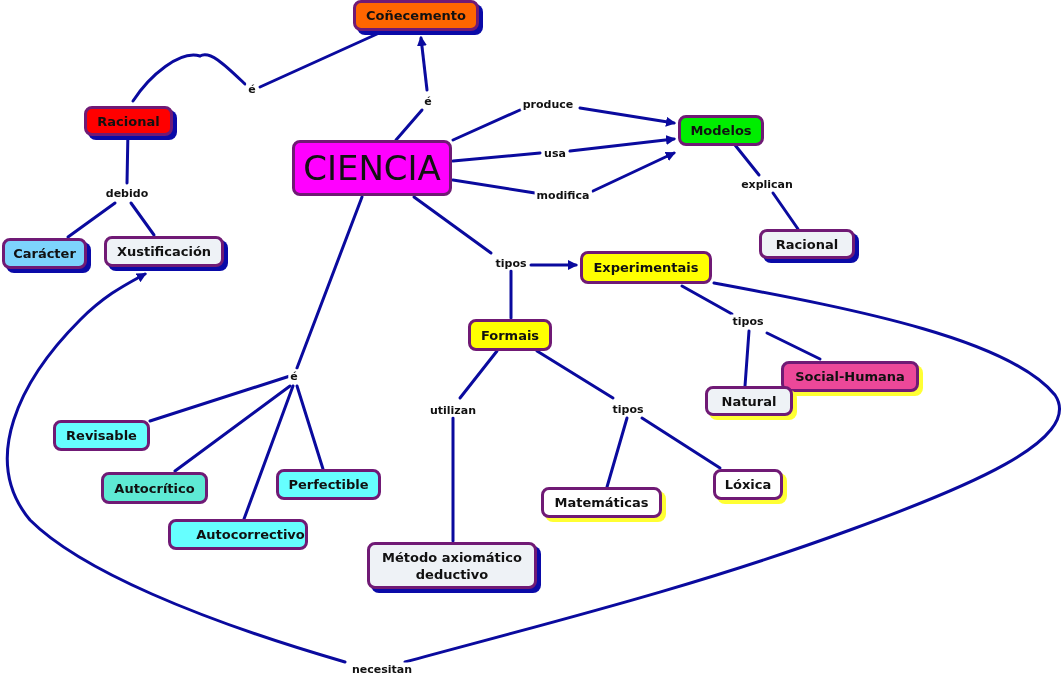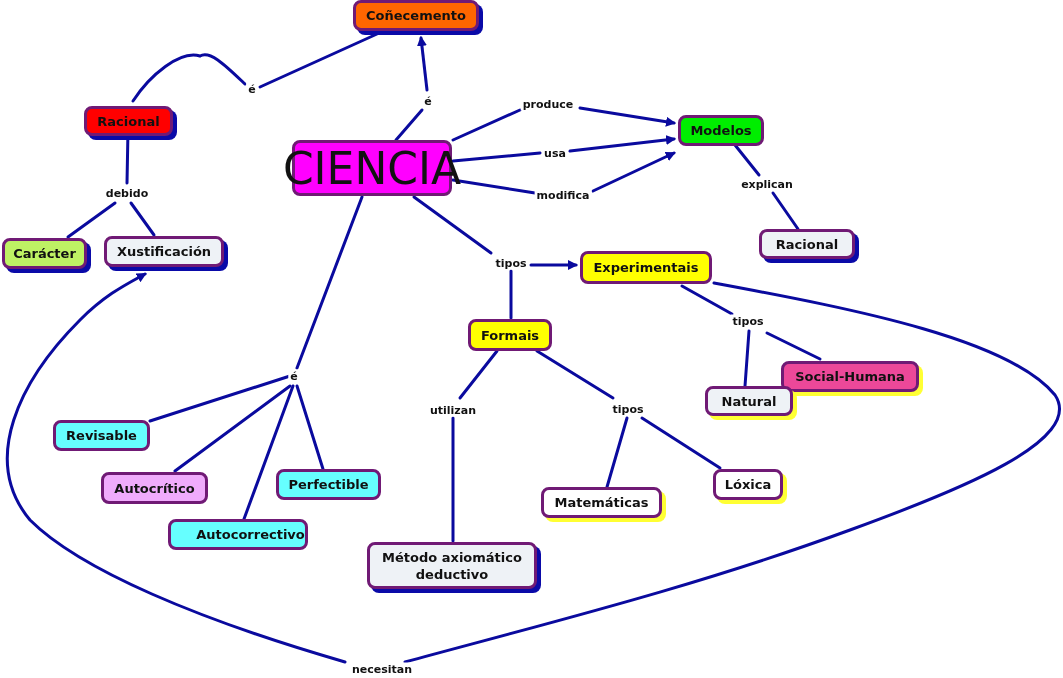--- a/index.html
+++ b/index.html
@@ -7,21 +7,21 @@
   svg#links { position: absolute; left: 0; top: 0; width: 1063px; height: 678px; }
   .node {
     position: absolute; box-sizing: border-box;
     border: 3px solid #701a75; border-radius: 8px;
     font-weight: bold; font-size: 13px; color: #111;
     display: flex; align-items: center; justify-content: center; text-align: center;
     line-height: 17px; padding: 0 8px; white-space: nowrap;
   }
   .node.shadow-blue { box-shadow: 4px 4px 0 #0a0aa8; }
   .node.shadow-yellow { box-shadow: 4px 4px 0 #ffff33; }
-  .node.big { font-weight: normal; font-size: 44px; letter-spacing: 0px; }
+  .node.big { font-weight: normal; font-size: 34px; letter-spacing: 0px; }
   .lbl {
     position: absolute; font-weight: bold; font-size: 11px; color: #111;
     background: #fff; padding: 0 2px; line-height: 13px; transform: translate(-50%, -50%); white-space: nowrap;
   }
 </style>
 </head>
 <body>
 
 <div id="canvas">
   <svg id="links" viewBox="0 0 1063 678">
@@ -88,29 +88,29 @@
   <span class="lbl" style="left:748px;top:321px;">tipos</span>
   <span class="lbl" style="left:628px;top:409px;">tipos</span>
   <span class="lbl" style="left:453px;top:410px;">utilizan</span>
   <span class="lbl" style="left:294px;top:376px;">é</span>
   <span class="lbl" style="left:382px;top:669px;">necesitan</span>
 
   <div class="node shadow-blue" style="left:353px;top:0px;width:126px;height:31px;background:#ff6600;">Coñecemento</div>
   <div class="node shadow-blue" style="left:84px;top:106px;width:89px;height:30px;background:#ff0000;">Racional</div>
   <div class="node big" style="left:292px;top:140px;width:160px;height:56px;background:#ff00ff;">CIENCIA</div>
   <div class="node" style="left:678px;top:115px;width:86px;height:31px;background:#00ee00;">Modelos</div>
-  <div class="node shadow-blue" style="left:2px;top:238px;width:85px;height:31px;background:#bef264;">Carácter</div>
+  <div class="node shadow-blue" style="left:2px;top:238px;width:85px;height:31px;background:#7dd3fc;">Carácter</div>
   <div class="node shadow-blue" style="left:104px;top:236px;width:120px;height:31px;background:#eef2f6;">Xustificación</div>
   <div class="node shadow-blue" style="left:759px;top:229px;width:96px;height:30px;background:#eef2f6;">Racional</div>
   <div class="node" style="left:580px;top:251px;width:132px;height:33px;background:#ffff00;">Experimentais</div>
   <div class="node" style="left:468px;top:319px;width:84px;height:32px;background:#ffff00;">Formais</div>
   <div class="node shadow-yellow" style="left:781px;top:361px;width:138px;height:31px;background:#ec4899;">Social-Humana</div>
   <div class="node shadow-yellow" style="left:705px;top:386px;width:88px;height:30px;background:#eef2f6;">Natural</div>
   <div class="node shadow-yellow" style="left:713px;top:469px;width:70px;height:31px;background:#ffffff;">Lóxica</div>
   <div class="node shadow-yellow" style="left:541px;top:487px;width:121px;height:31px;background:#ffffff;">Matemáticas</div>
   <div class="node shadow-blue" style="left:367px;top:542px;width:170px;height:47px;background:#eef2f6;white-space:normal;padding:0 10px;">
     <span>Método axiomático deductivo</span>
   </div>
   <div class="node" style="left:53px;top:420px;width:97px;height:31px;background:#66ffff;">Revisable</div>
-  <div class="node" style="left:101px;top:472px;width:107px;height:32px;background:#f0abfc;">Autocrítico</div>
+  <div class="node" style="left:101px;top:472px;width:107px;height:32px;background:#5eead4;">Autocrítico</div>
   <div class="node" style="left:276px;top:469px;width:105px;height:31px;background:#66ffff;">Perfectible</div>
   <div class="node" style="left:168px;top:519px;width:140px;height:31px;background:#66ffff;padding-left:33px;">Autocorrectivo</div>
 </div>
 
 </body></html>

